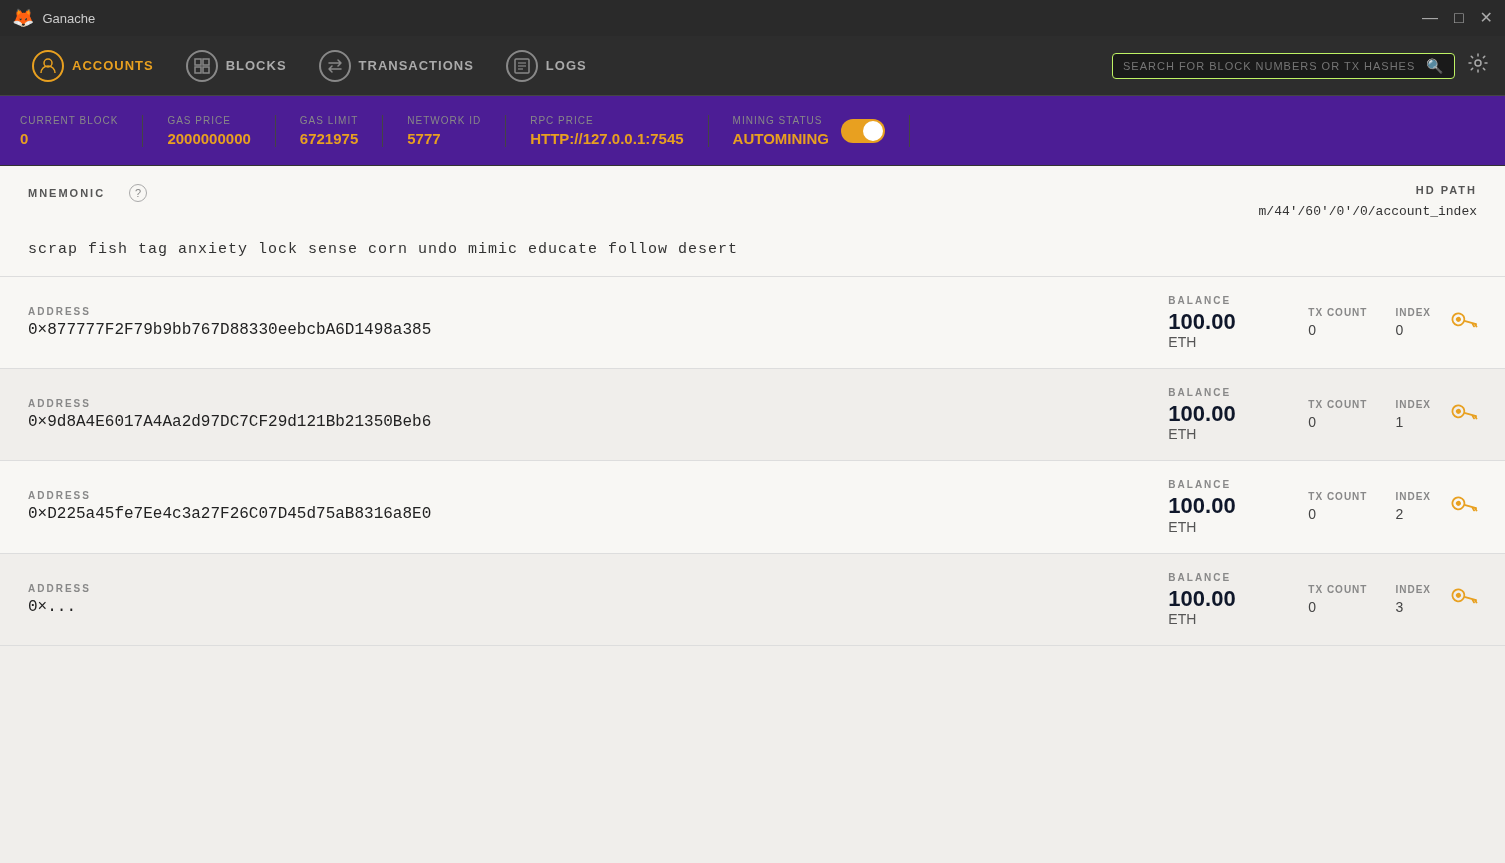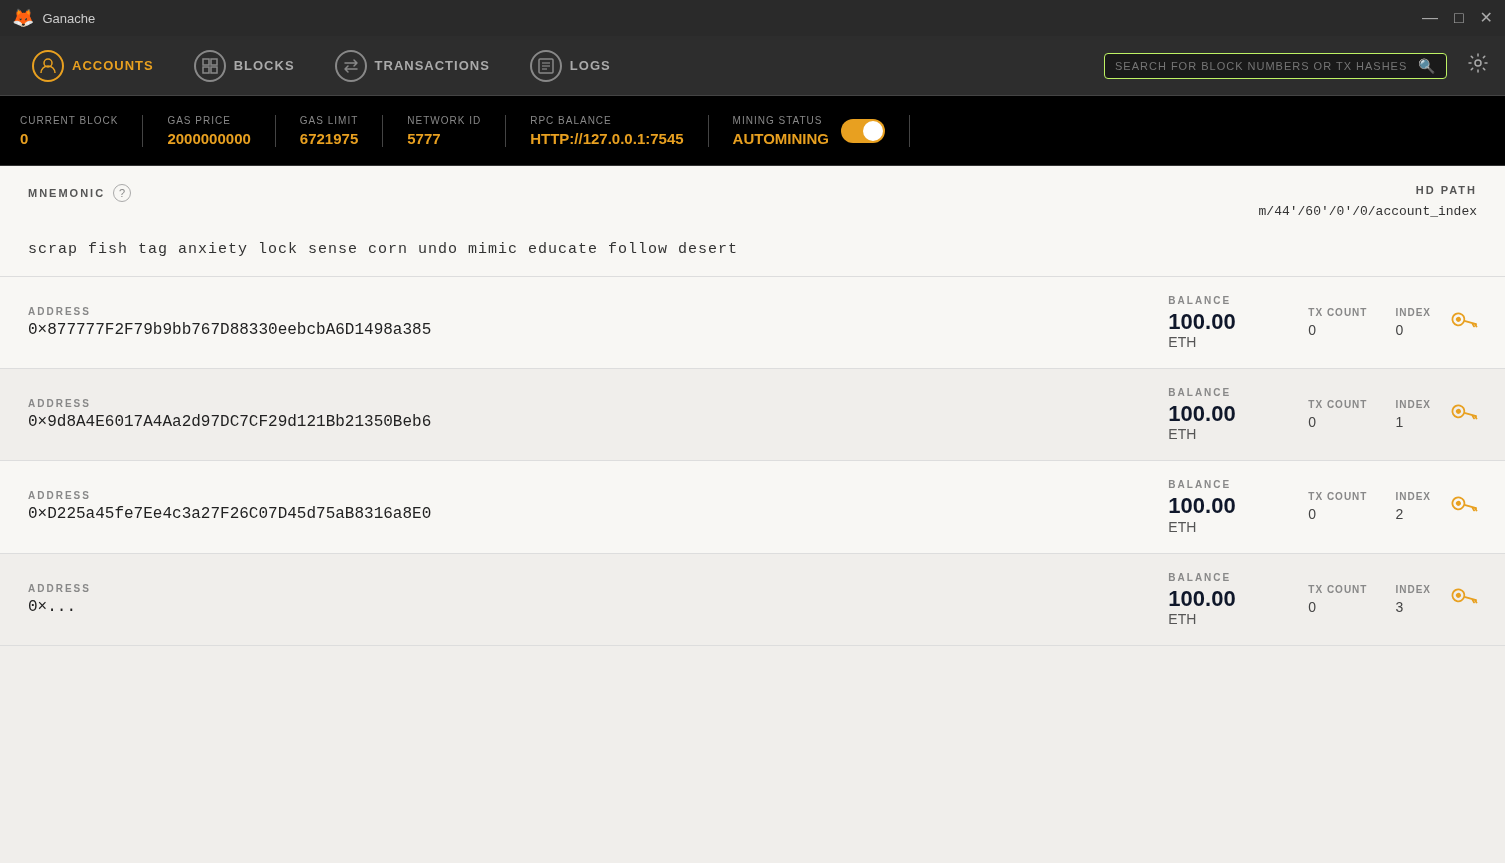--- a/index.html
+++ b/index.html
@@ -43,21 +43,20 @@
       line-height: 1;
     }
 
     
     .nav-bar {
       background: #2d2d2d;
       height: 60px;
       display: flex;
       align-items: center;
       padding: 0 16px;
-      gap: 8px;
       border-bottom: 1px solid #444;
     }
     .nav-item {
       display: flex;
       align-items: center;
       gap: 8px;
       padding: 8px 16px;
       cursor: pointer;
       border-radius: 4px;
       transition: background 0.2s;
@@ -109,21 +108,21 @@
 
     .nav-settings {
       margin-left: 12px;
       color: #aaa;
       font-size: 20px;
       cursor: pointer;
     }
 
     
     .stats-bar {
-      background: #000000;
+      background: #4c1d95;
       height: 70px;
       display: flex;
       align-items: center;
       padding: 0 20px;
       border-bottom: 1px solid #333;
       gap: 0;
     }
     .stat-item {
       padding: 0 24px;
       border-right: 1px solid #444;
@@ -178,21 +177,21 @@
       padding: 18px 28px;
       border-bottom: 1px solid #ddd;
       display: flex;
       align-items: flex-start;
       justify-content: space-between;
     }
     .mnemonic-left { flex: 1; }
     .mnemonic-header {
       display: flex;
       align-items: center;
-      gap: 8px;
+      gap: 24px;
       margin-bottom: 8px;
     }
     .mnemonic-label {
       font-size: 11px;
       font-weight: 700;
       letter-spacing: 2px;
       color: #555;
     }
     .mnemonic-help {
       width: 18px;
@@ -382,21 +381,21 @@
   </div>
   <div class="stat-item">
     <div class="stat-label">GAS LIMIT</div>
     <div class="stat-value">6721975</div>
   </div>
   <div class="stat-item">
     <div class="stat-label">NETWORK ID</div>
     <div class="stat-value">5777</div>
   </div>
   <div class="stat-item">
-    <div class="stat-label">RPC BALANCE</div>
+    <div class="stat-label">RPC PRICE</div>
     <div class="stat-value">HTTP://127.0.0.1:7545</div>
   </div>
   <div class="stat-item mining">
     <div class="mining-text">
       <div class="stat-label">MINING STATUS</div>
       <div class="stat-value">AUTOMINING</div>
     </div>
     <div class="mining-toggle">
       <div class="mining-toggle-thumb"></div>
     </div>

